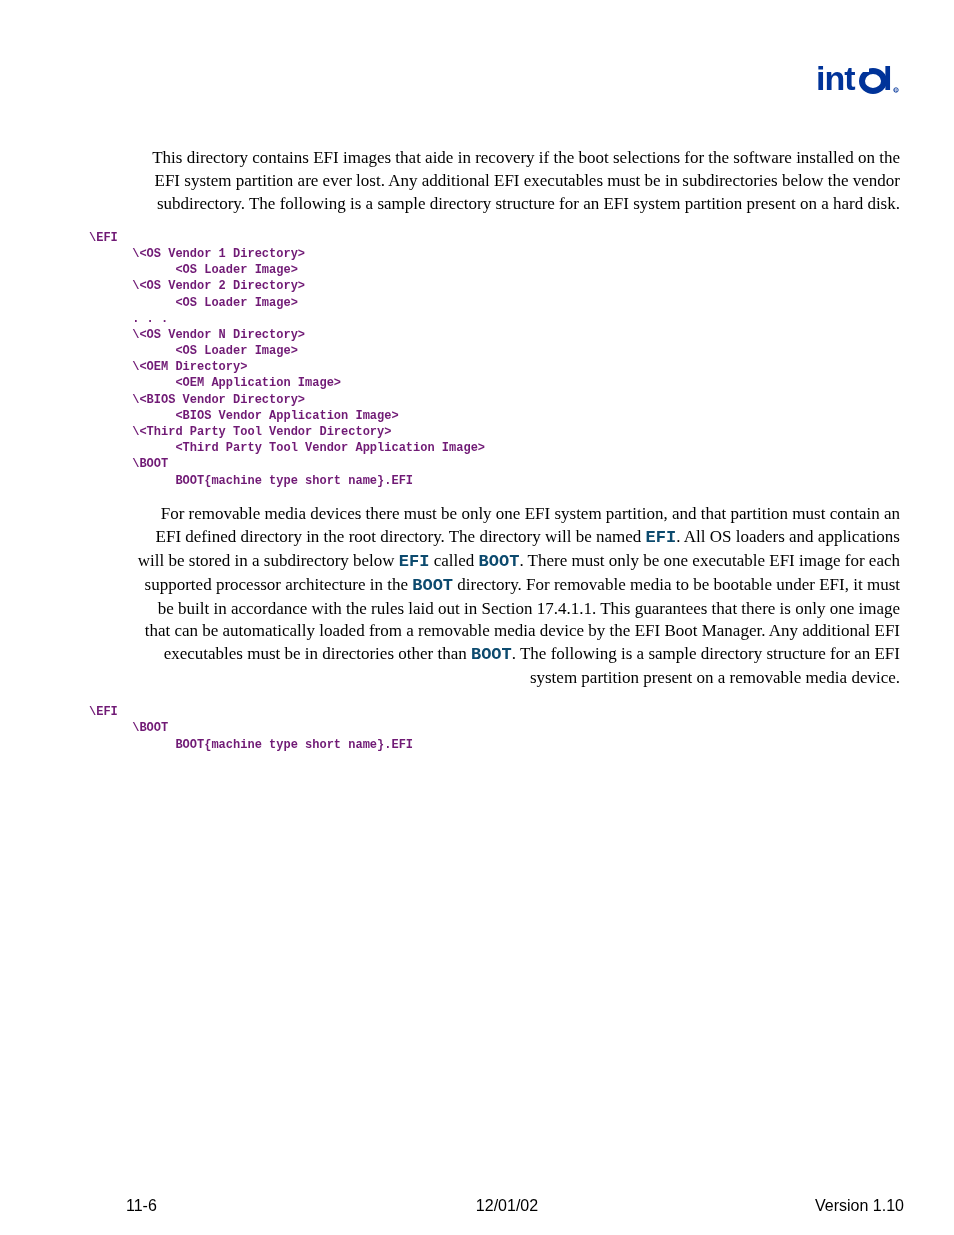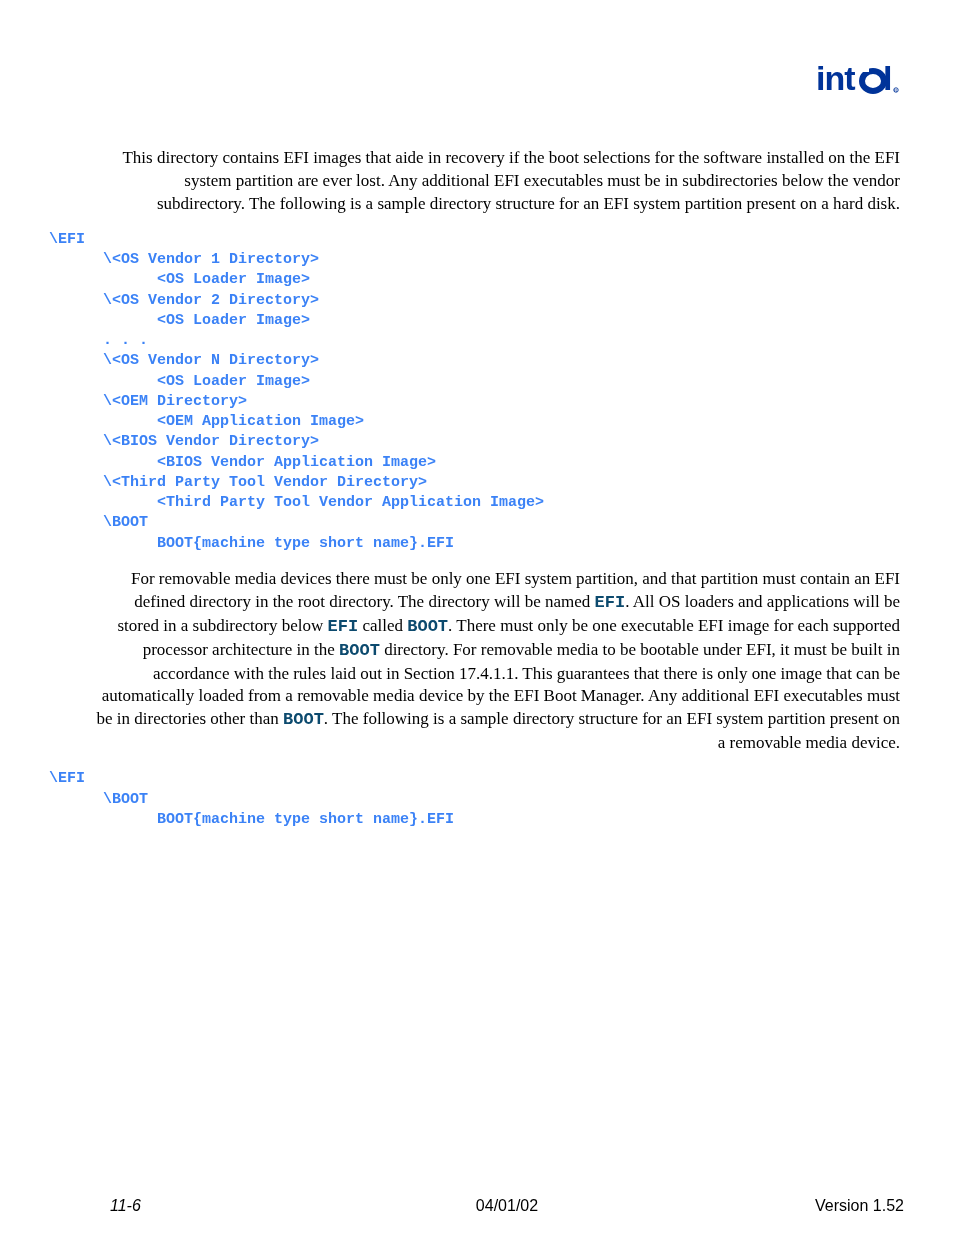--- a/index.html
+++ b/index.html
@@ -9,56 +9,57 @@
     font-family: "Times New Roman", Times, serif;
     font-size: 17px;
     color: #000000;
     width: 954px;
     height: 1235px;
     position: relative;
     line-height: 1.35;
   }
   .page {
     padding: 60px 50px 0 49px;
+    margin-left: 40px;
   }
   .logo {
     text-align: right;
     margin-bottom: 40px;
     padding-right: 4px;
   }
   .logo svg { display: inline-block; }
   .para {
     margin: 0 0  0;
     text-align: right;
     padding-left: 44px;
     padding-right: 4px;
   }
   .codeblock {
     font-family: "Courier New", Courier, monospace;
     font-weight: bold;
     white-space: pre;
-    font-size: 15px;
+    font-size: 12px;
     line-height: 1.35;
-    color: #3b82f6;
+    color: #701a75;
     margin-bottom: 14px;
   }
   .inlinecode {
     font-family: "Courier New", Courier, monospace;
     font-weight: bold;
     color: #0c4a6e;
   }
   .footer {
     position: absolute;
     bottom: 40px;
     left: 110px;
     right: 50px;
     font-size: 16px;
     font-family: Arial, Helvetica, sans-serif;
   }
-  .footer-left { position: absolute; left: 0; font-style: italic; }
+  .footer-left { position: absolute; left: 16px; }
   .footer-center { position: absolute; left: 0; right: 0; text-align: center; }
   .footer-right { position: absolute; right: 0; }
   .gap { height: 14px; }
 </style>
 </head>
 <body>
 
 <div class="page">
 
   <div class="logo">
@@ -98,15 +99,15 @@
   <div class="gap"></div>
 
   <div class="codeblock">\EFI
       \BOOT
             BOOT{machine type short name}.EFI</div>
 
 </div>
 
 <div class="footer">
   <span class="footer-left">11-6</span>
-  <span class="footer-center">04/01/02</span>
-  <span class="footer-right">Version 1.52</span>
+  <span class="footer-center">12/01/02</span>
+  <span class="footer-right">Version 1.10</span>
 </div>
 
 </body></html>

